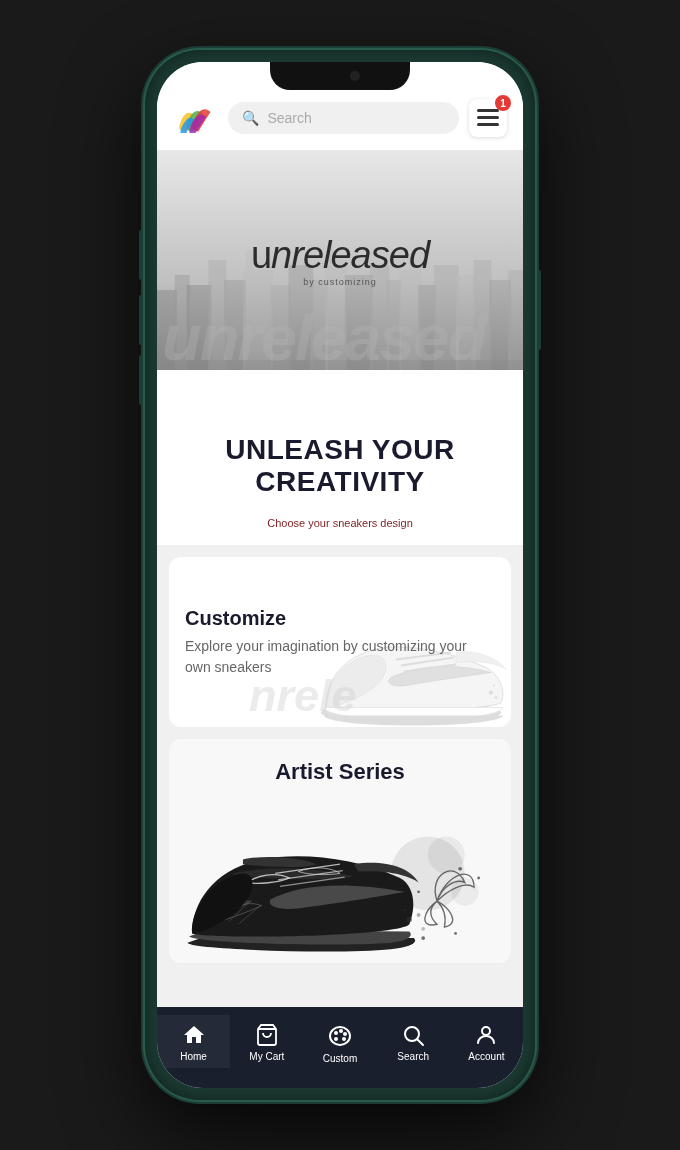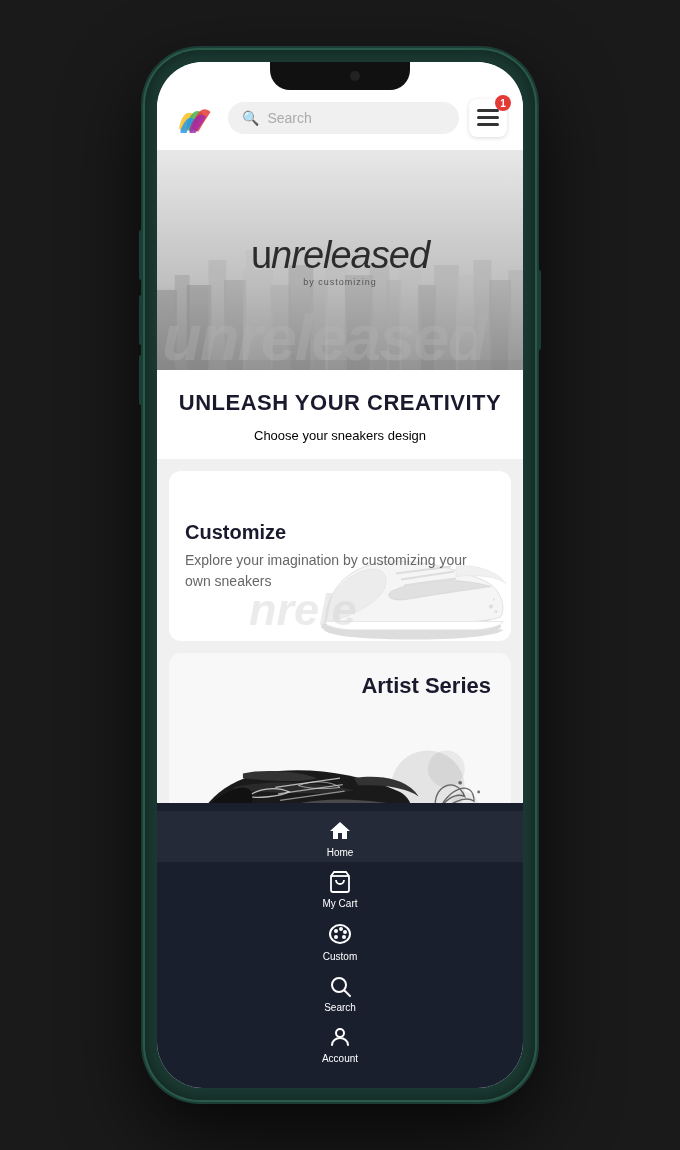--- a/index.html
+++ b/index.html
@@ -202,31 +202,32 @@
     .main-content::-webkit-scrollbar { display: none; }
 
     
     .tagline-section {
       background: #fff;
       padding: 20px 16px 16px;
       text-align: center;
     }
 
     .tagline-title {
-      font-size: 22px;
+      font-size: 28px;
       font-weight: 900;
       color: #1a1a2e;
       letter-spacing: 0.5px;
       text-transform: uppercase;
+      margin-top: 44px;
     }
 
     .tagline-subtitle {
-      font-size: 13px;
-      color: #000000;
-      margin-top: 12px;
+      font-size: 11px;
+      color: #7f1d1d;
+      margin-top: 19px;
     }
 
     
     .cards-container {
       padding: 12px;
       display: flex;
       flex-direction: column;
       gap: 12px;
       background: #f0f0f0;
     }
@@ -264,21 +265,21 @@
       line-height: 1.5;
     }
 
     .card-artist {
       min-height: 220px;
       background: #f8f8f8;
     }
 
     .card-artist-text {
       padding: 20px 20px 8px;
-      text-align: right;
+      text-align: center;
     }
 
     .card-artist-title {
       font-size: 22px;
       font-weight: 700;
       color: #1a1a2e;
     }
 
     .card-artist-desc {
       font-size: 11px;
@@ -297,21 +298,20 @@
       pointer-events: none;
       z-index: 1;
     }
 
     
     .bottom-nav {
       display: flex;
       background: #1a1f2e;
       padding: 8px 0 20px;
       flex-shrink: 0;
-      flex-direction: column;
     }
 
     .nav-item {
       flex: 1;
       display: flex;
       flex-direction: column;
       align-items: center;
       gap: 4px;
       padding: 8px 4px 4px;
       cursor: pointer;

